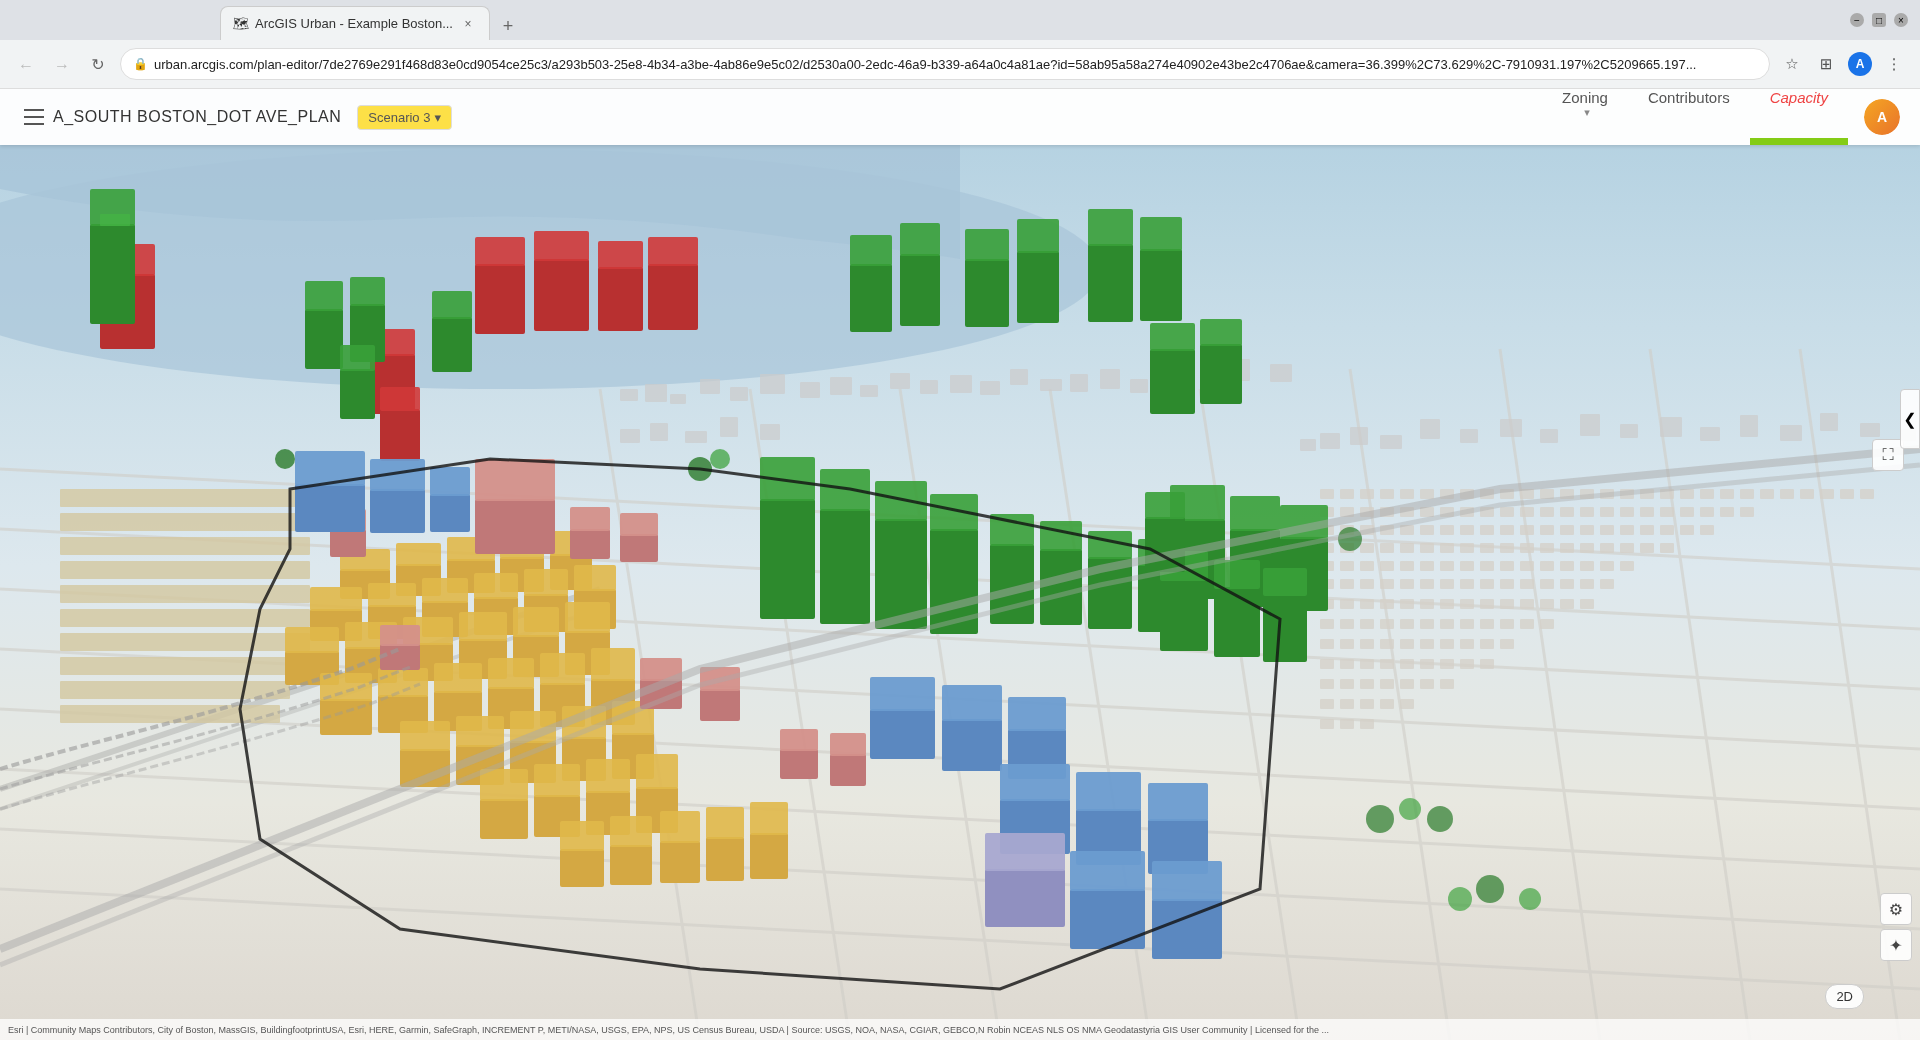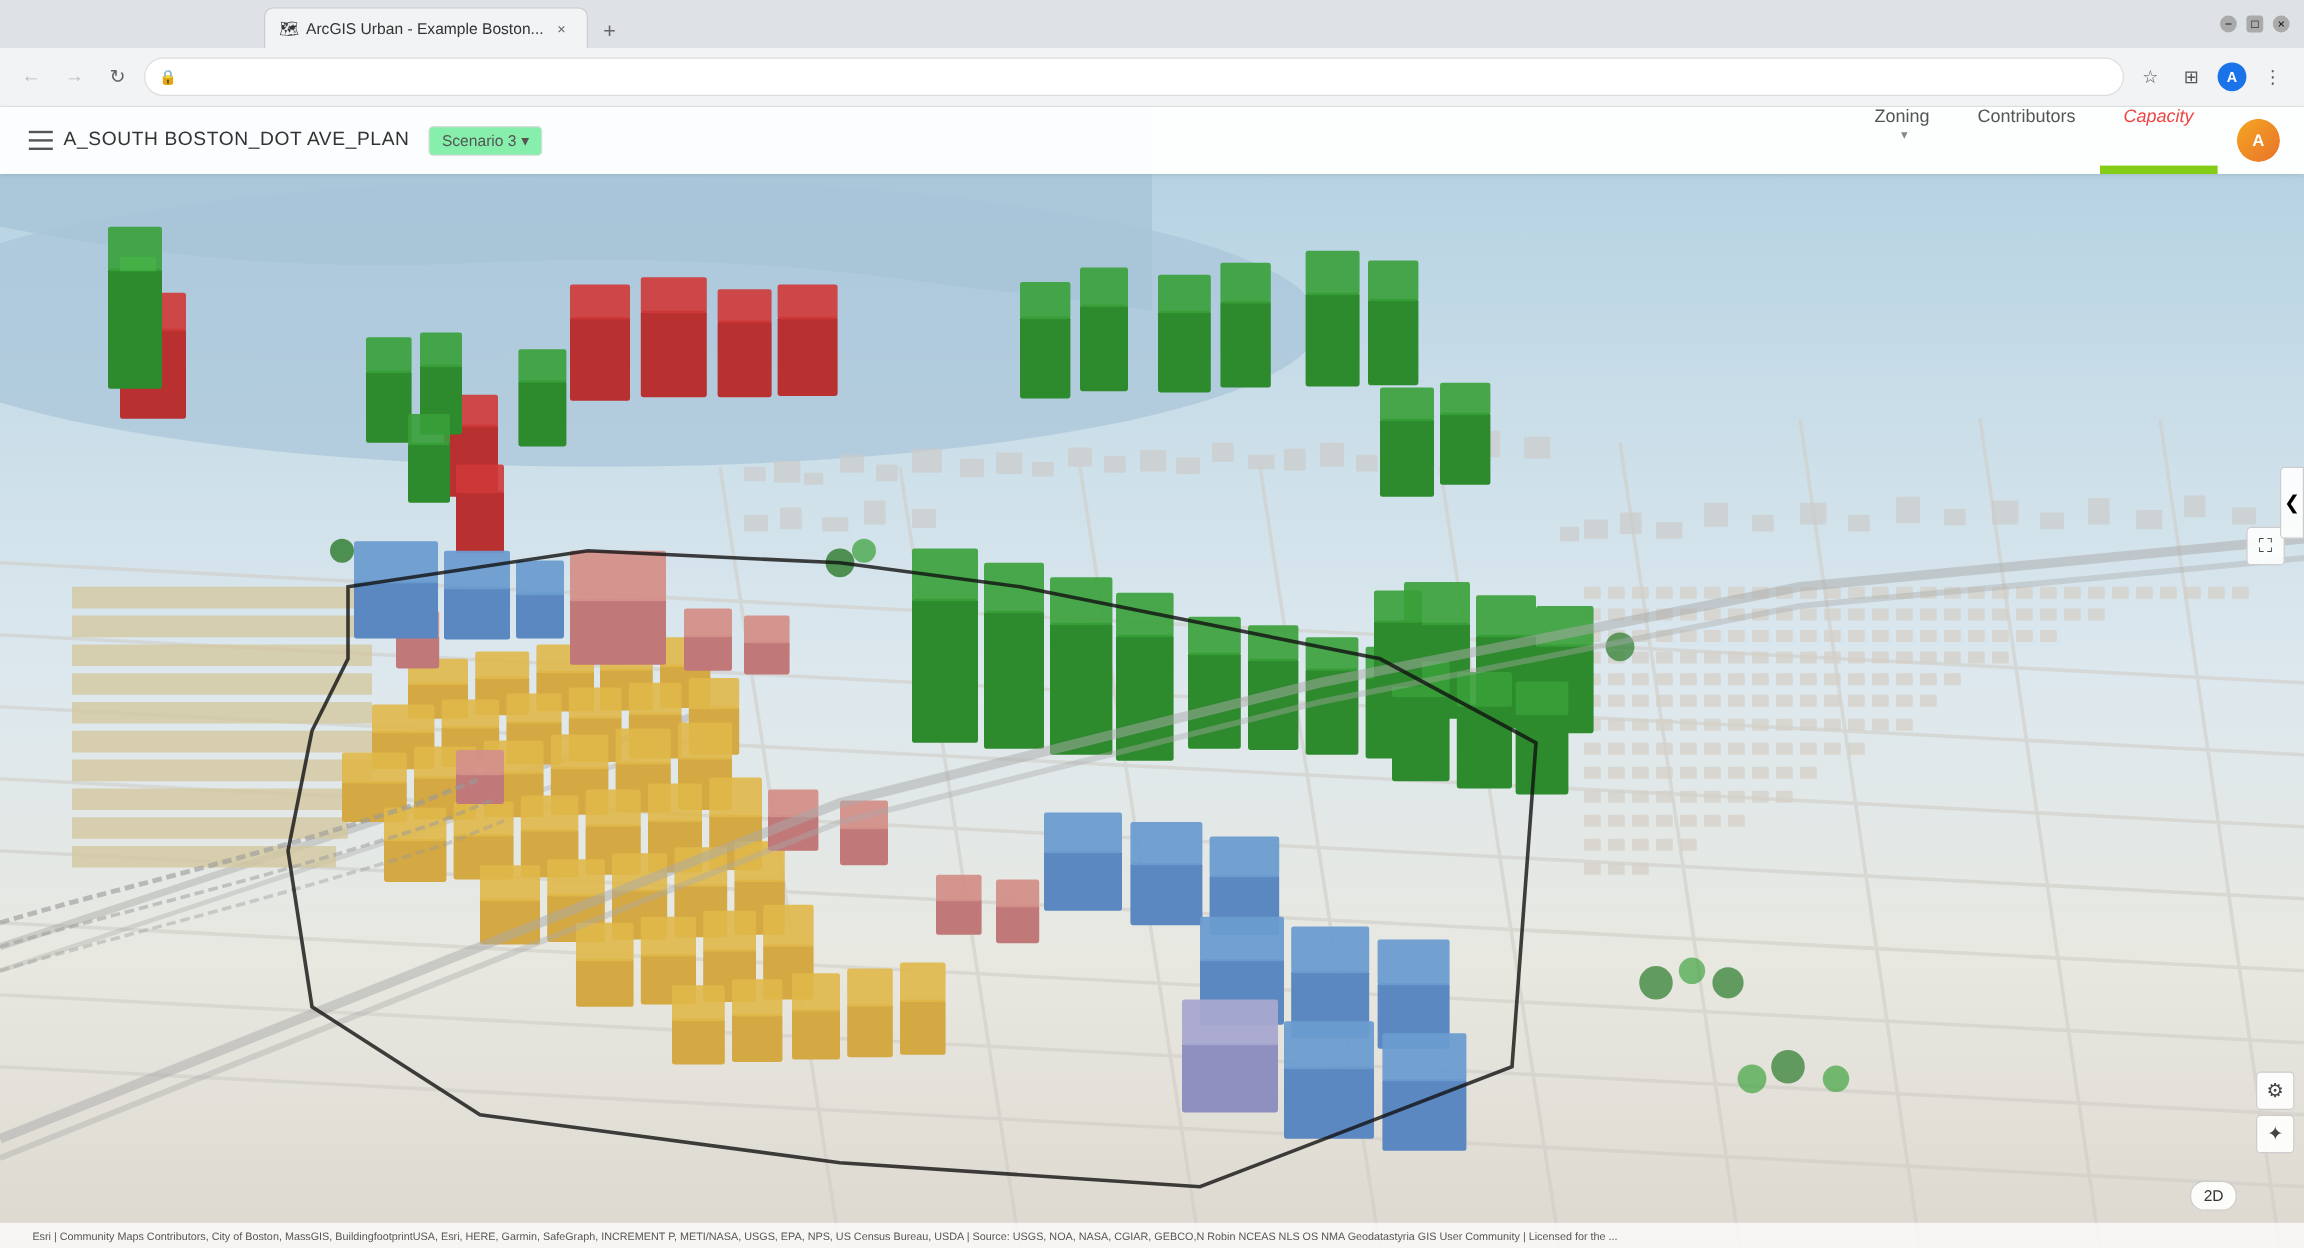--- a/index.html
+++ b/index.html
@@ -23,21 +23,21 @@
     .toolbar-icon-btn { width: 28px; height: 28px; border-radius: 50%; border: none; background: transparent; cursor: pointer; display: flex; align-items: center; justify-content: center; color: #555; font-size: 15px; }
 
     
     .app-container { position: relative; width: 1920px; height: 952px; overflow: hidden; }
 
     
     .app-header { position: absolute; top: 0; left: 0; right: 0; height: 56px; background: rgba(255,255,255,0.97); display: flex; align-items: center; padding: 0 20px; z-index: 100; box-shadow: 0 1px 4px rgba(0,0,0,0.15); }
     .hamburger { width: 32px; height: 32px; display: flex; flex-direction: column; justify-content: center; gap: 5px; cursor: pointer; padding: 4px; }
     .hamburger span { width: 20px; height: 2px; background: #555; display: block; }
     .app-title { margin-left: 1px; font-size: 16px; font-weight: 500; color: #333; letter-spacing: 0.5px; }
-    .scenario-badge { margin-left: 16px; display: flex; align-items: center; gap: 4px; font-size: 13px; color: #555; background: #86efac; border: 1px solid #ddd; border-radius: 4px; padding: 4px 10px; cursor: pointer; }
+    .scenario-badge { margin-left: 16px; display: flex; align-items: center; gap: 4px; font-size: 13px; color: #555; background: #fde047; border: 1px solid #ddd; border-radius: 4px; padding: 4px 10px; cursor: pointer; }
     .header-spacer { flex: 1; }
     .header-nav { display: flex; align-items: center; gap: 0; }
     .header-nav-item { padding: 0 20px; height: 56px; display: flex; align-items: center; font-size: 15px; color: #555; cursor: pointer; border-bottom: 3px solid transparent; position: relative; flex-direction: column; }
     .header-nav-item.active { color: #ef4444; border-bottom: 7px solid #84cc16; font-style: italic; }
     .header-nav-item .chevron { font-size: 11px; margin-left: 4px; color: #888; }
     .user-avatar { width: 36px; height: 36px; border-radius: 50%; overflow: hidden; margin-left: 16px; cursor: pointer; }
 
     
     .map-container { position: absolute; top: 0; left: 0; right: 0; bottom: 0; overflow: hidden; }
     .map-bg { width: 100%; height: 100%; background: linear-gradient(180deg, #b8d4e8 0%, #c5dce8 15%, #dde8ee 30%, #e8ece8 45%, #f0ede8 55%, #ece8e0 70%, #e5e0d8 85%, #ddd8d0 100%); position: relative; }
@@ -79,20 +79,21 @@
       <div style="width:14px;height:14px;border-radius:50%;background:#aaa;display:flex;align-items:center;justify-content:center;font-size:10px;cursor:pointer;">×</div>
     </div>
   </div>
 
   <div class="toolbar">
     <button class="nav-btn disabled">←</button>
     <button class="nav-btn" style="color:#bbb;">→</button>
     <button class="nav-btn">↻</button>
     <div class="address-bar">
       <span class="lock-icon">🔒</span>
+      <span class="address-text">urban.arcgis.com/plan-editor/7de2769e291f468d83e0cd9054ce25c3/a293b503-25e8-4b34-a3be-4ab86e9e5c02/d2530a00-2edc-46a9-b339-a64a0c4a81ae?id=58ab95a58a274e40902e43be2c4706ae&amp;camera=36.399%2C73.629%2C-7910931.197%2C5209665.197...</span>
     </div>
     <div class="toolbar-right">
       <button class="toolbar-icon-btn">☆</button>
       <button class="toolbar-icon-btn">⊞</button>
       <button class="toolbar-icon-btn">
         <div style="width:24px;height:24px;border-radius:50%;background:#1a73e8;color:white;display:flex;align-items:center;justify-content:center;font-size:12px;font-weight:bold;">A</div>
       </button>
       <button class="toolbar-icon-btn">⋮</button>
     </div>
   </div>
@@ -752,17 +753,17 @@
       <div style="position:absolute;right:8px;bottom:80px;display:flex;flex-direction:column;gap:4px;z-index:50;">
         <div class="basemap-btn">⚙</div>
         <div class="basemap-btn">✦</div>
       </div>
 
       <div class="btn-2d">
         <span>2D</span>
       </div>
 
       <div class="attribution">
-        <span style="font-size:9px;margin-left:19px;">Esri | Community Maps Contributors, City of Boston, MassGIS, BuildingfootprintUSA, Esri, HERE, Garmin, SafeGraph, INCREMENT P, METI/NASA, USGS, EPA, NPS, US Census Bureau, USDA | Source: USGS, NOA, NASA, CGIAR, GEBCO,N Robin NCEAS NLS OS NMA Geodatastyria GIS User Community | Licensed for the ...</span>
+        <span style="font-size:9px;">Esri | Community Maps Contributors, City of Boston, MassGIS, BuildingfootprintUSA, Esri, HERE, Garmin, SafeGraph, INCREMENT P, METI/NASA, USGS, EPA, NPS, US Census Bureau, USDA | Source: USGS, NOA, NASA, CGIAR, GEBCO,N Robin NCEAS NLS OS NMA Geodatastyria GIS User Community | Licensed for the ...</span>
       </div>
     </div>
   </div>
 </div>
 
 </body></html>

